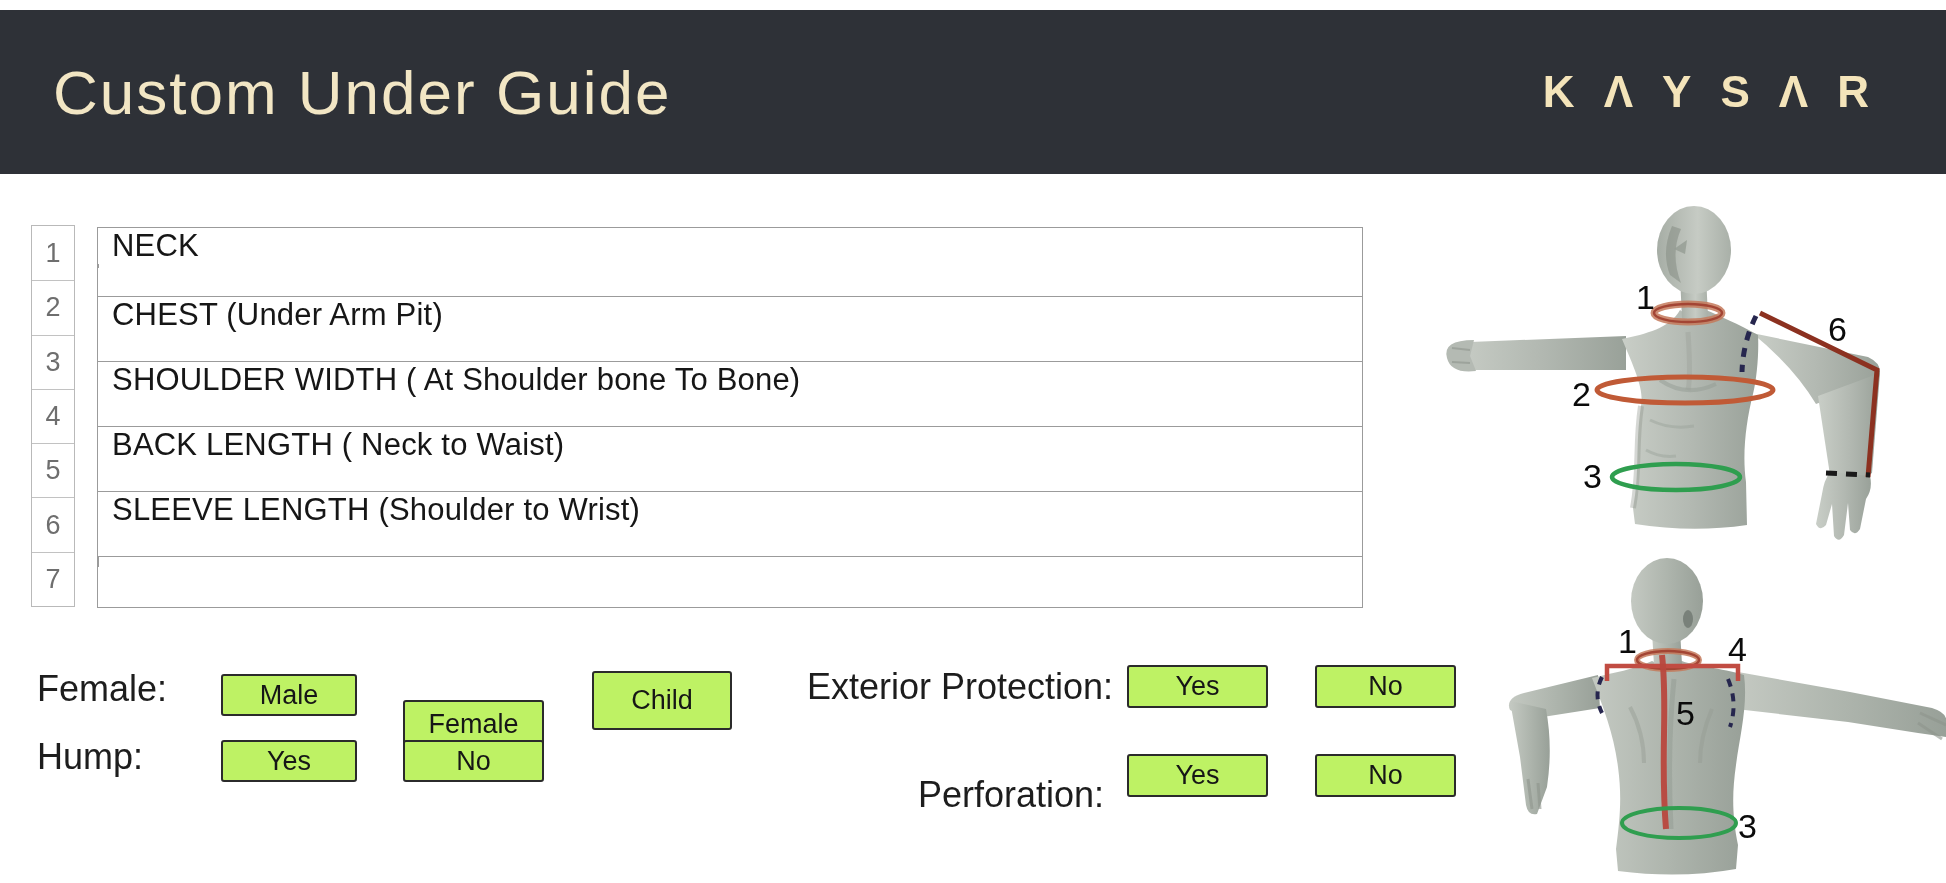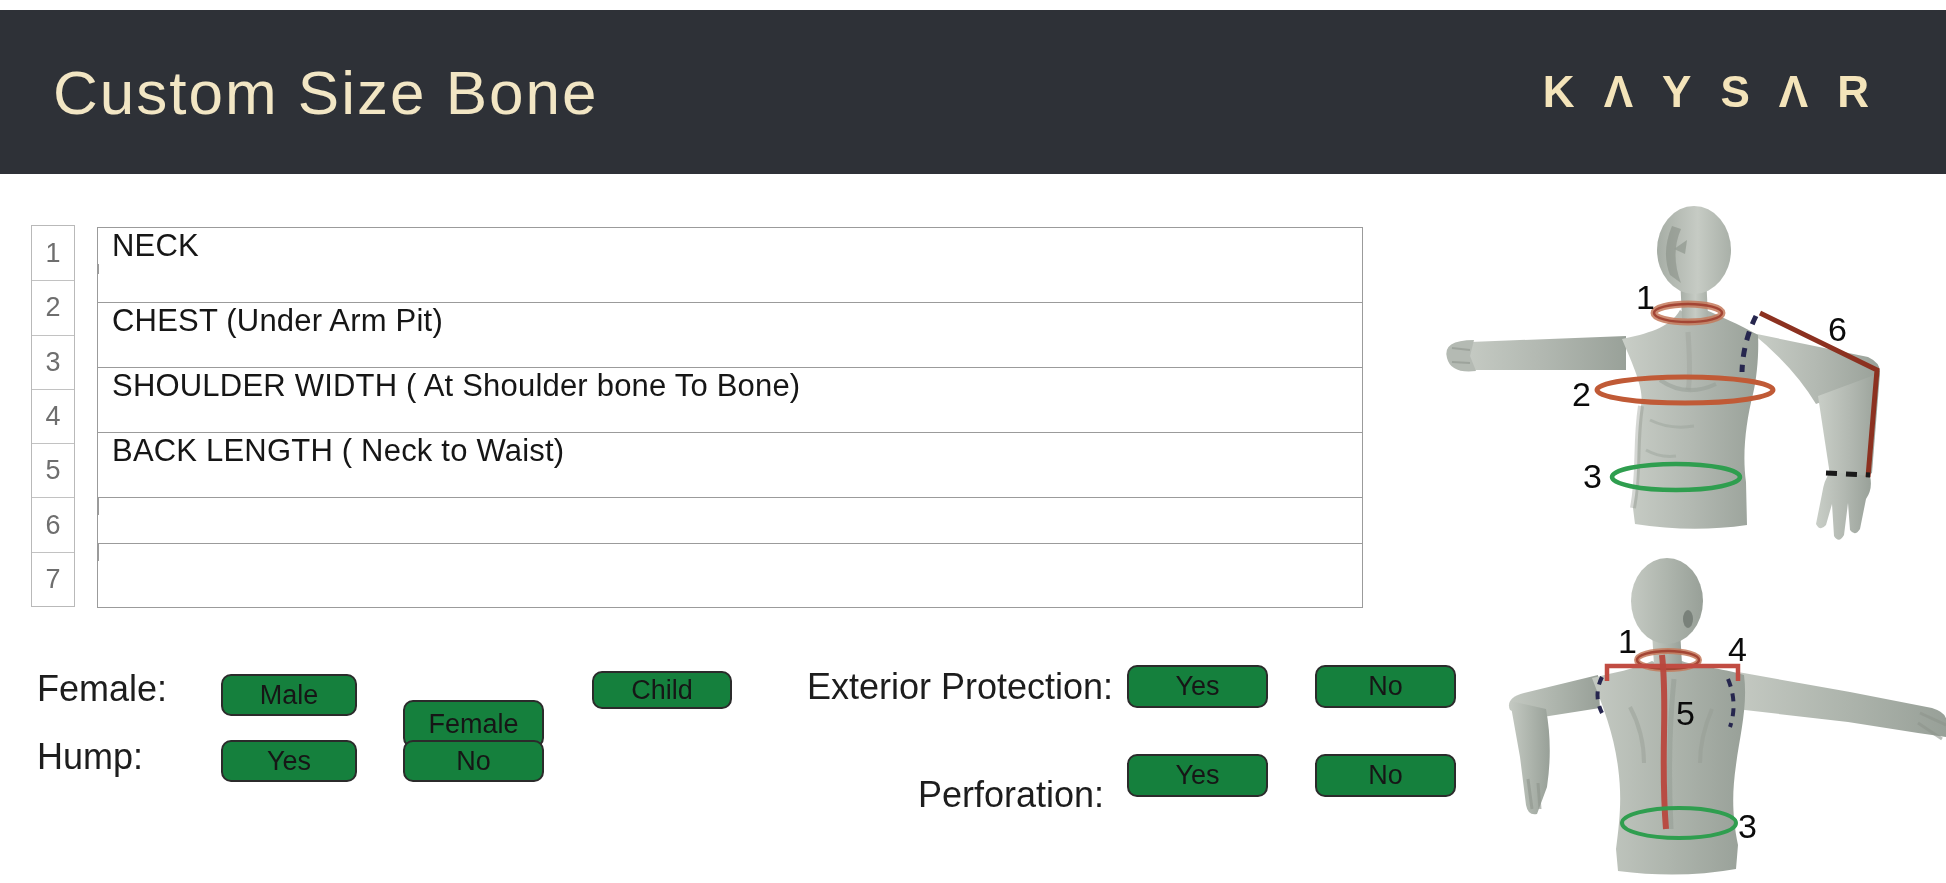--- a/index.html
+++ b/index.html
@@ -39,35 +39,35 @@
   .mrow { display:flex;flex-direction:column; }
   .mrow + .mrow { border-top:1px solid #9b9b9b;margin-top:28px; }
   .mlabel {
     width:1086px; display:flex; align-items:center; padding-left:14px;
     font-size:31px; color:#161616; letter-spacing:0.2px;
   }
   .mvalue { flex:1; border-left:1px solid #9b9b9b; }
   
   .optlabel { position:absolute; font-size:36px; color:#1d1d1d; }
   .btn {
-    position:absolute; background:#15803d; border:2px solid #2b2b2b; border-radius:10px;
+    position:absolute; background:#bef264; border:2px solid #2b2b2b; border-radius:3px;
     display:flex; align-items:center; justify-content:center;
     font-size:27px; color:#161616; cursor:pointer;
   }
   
   .diagram { position:absolute; }
   .ann-num { font-family:"Liberation Sans",sans-serif; font-size:34px; fill:#0b0b0b; }
 </style>
 </head>
 <body>
 
 <div class="page">
 
   <div class="header">
-    <div class="title">Custom Size Bone</div>
+    <div class="title">Custom Under Guide</div>
     <div class="logo">KΛYSΛR</div>
   </div>
 
   <div class="numcol">
     <div class="numcell">1</div>
     <div class="numcell">2</div>
     <div class="numcell">3</div>
     <div class="numcell">4</div>
     <div class="numcell">5</div>
     <div class="numcell">6</div>
@@ -85,31 +85,32 @@
     </div>
     <div class="mrow">
       <div class="mlabel">SHOULDER WIDTH ( At Shoulder bone To Bone)</div>
       <div class="mvalue"></div>
     </div>
     <div class="mrow">
       <div class="mlabel">BACK LENGTH ( Neck to Waist)</div>
       <div class="mvalue"></div>
     </div>
     <div class="mrow">
+      <div class="mlabel">SLEEVE LENGTH (Shoulder to Wrist)</div>
       <div class="mvalue"></div>
     </div>
     <div class="mrow">
       <div class="mvalue"></div>
     </div>
   </div>
 
   <div class="optlabel" style="left:37px; top:668px;">Female:</div>
   <div class="btn" style="left:221px; top:674px; width:136px; height:42px;">Male</div>
   <div class="btn" style="left:403px; top:700px; width:141px; height:48px;">Female</div>
-  <div class="btn" style="left:592px; top:671px; width:140px; height:38px;text-align:center;">Child</div>
+  <div class="btn" style="left:592px; top:671px; width:140px; height:59px;text-align:center;">Child</div>
 
   <div class="optlabel" style="left:37px; top:736px;">Hump:</div>
   <div class="btn" style="left:221px; top:740px; width:136px; height:42px;">Yes</div>
   <div class="btn" style="left:403px; top:740px; width:141px; height:42px;">No</div>
 
   <div class="optlabel" style="left:807px; top:666px;">Exterior Protection:</div>
   <div class="btn" style="left:1127px; top:665px; width:141px; height:43px;">Yes</div>
   <div class="btn" style="left:1315px; top:665px; width:141px; height:43px;">No</div>
 
   <div class="optlabel" style="left:918px; top:774px;text-align:right;">Perforation:</div>

